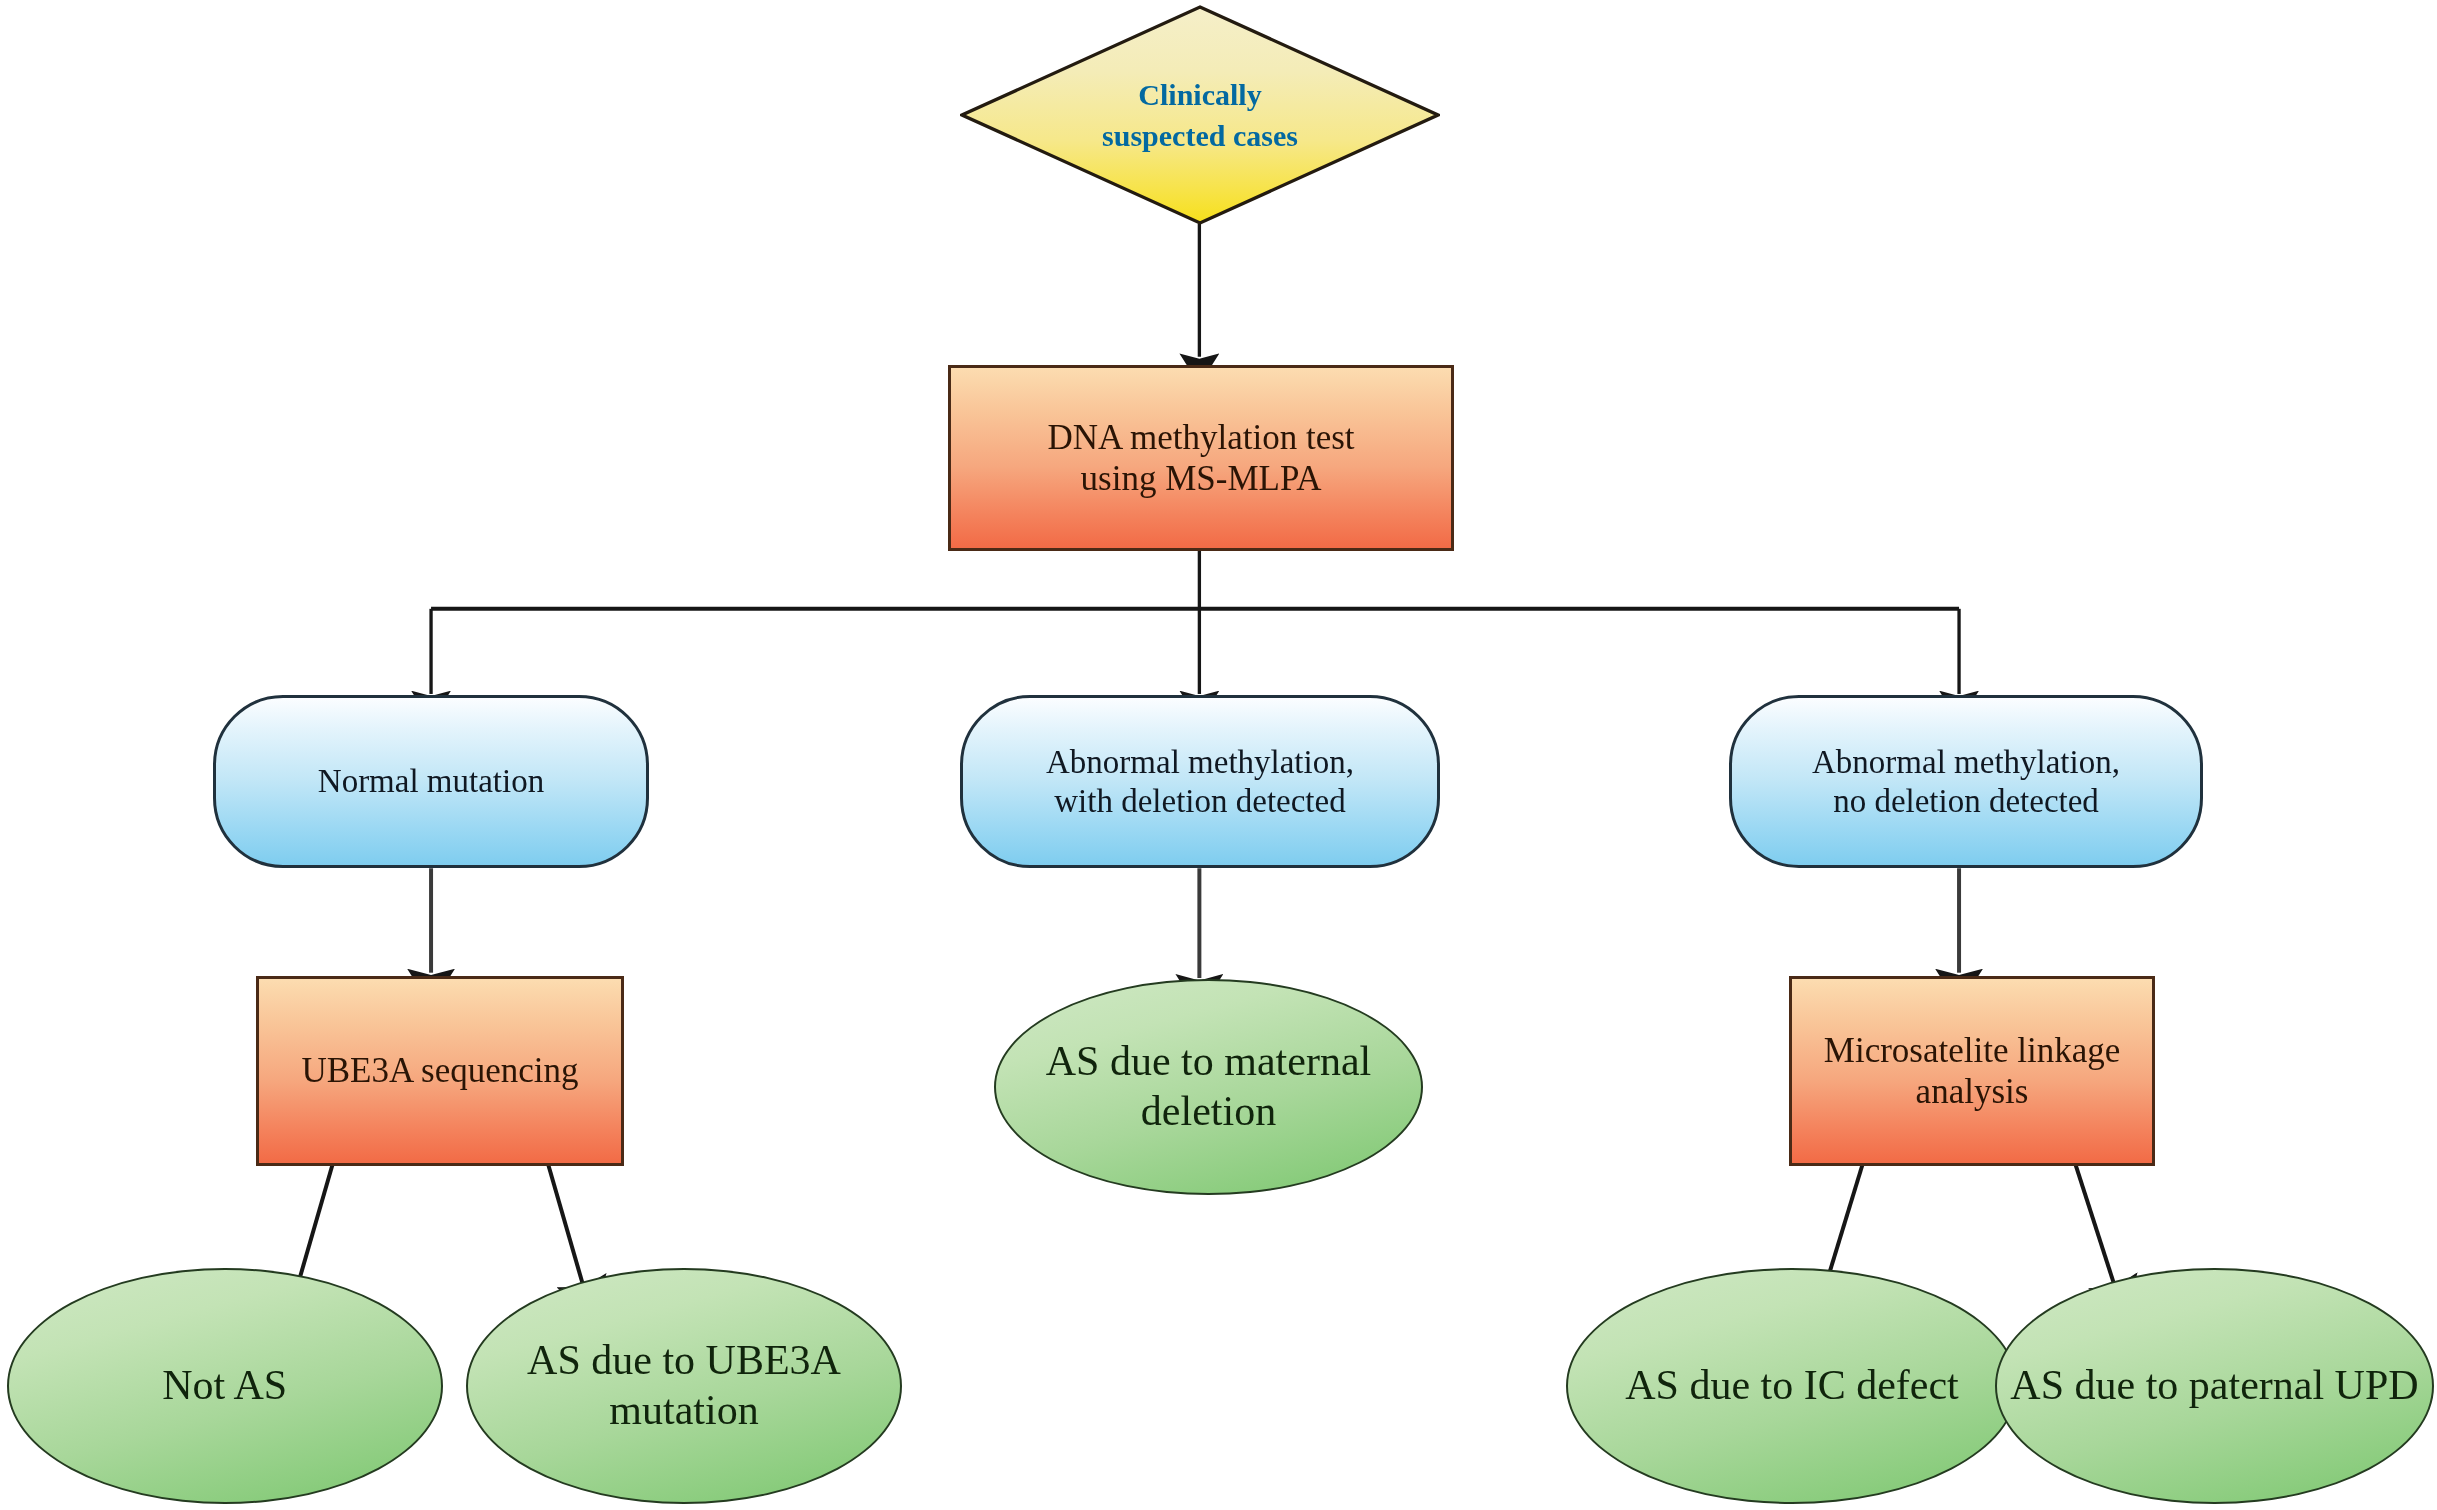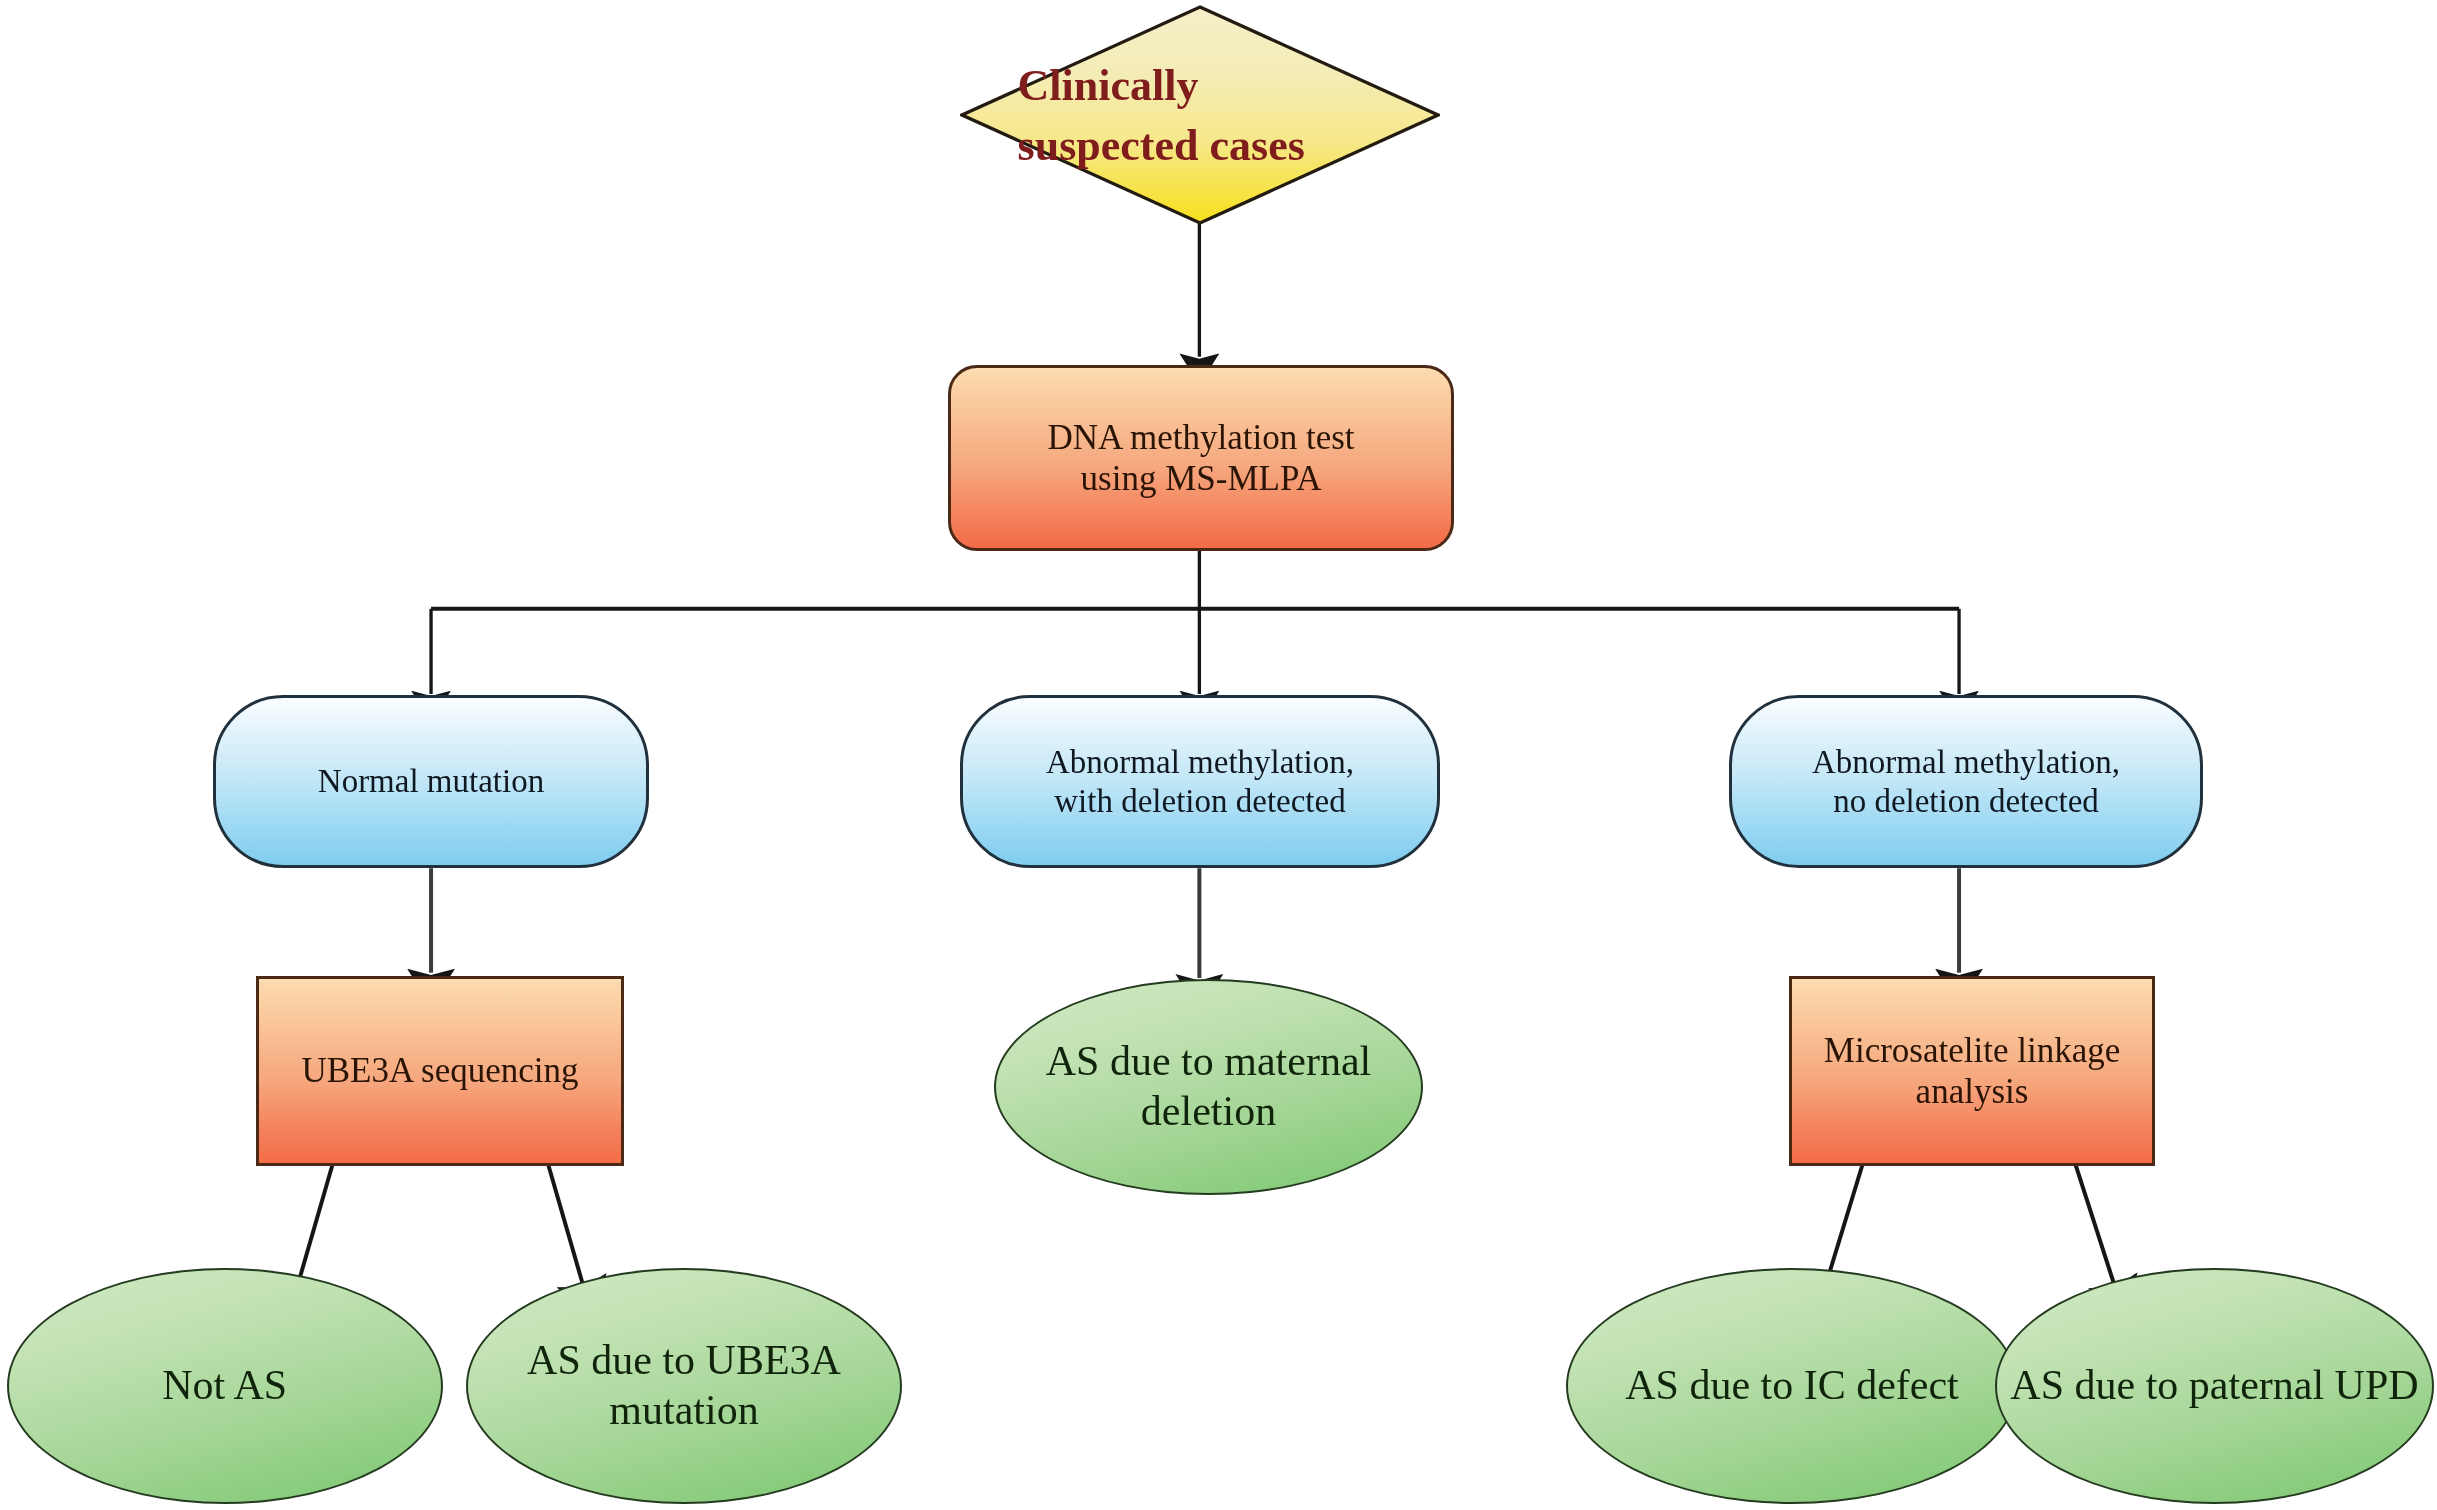--- a/index.html
+++ b/index.html
@@ -47,23 +47,24 @@
     position: absolute;
     left: 0; top: 0;
     width: 100%; height: 100%;
   }
   .diamond .lbl {
     position: absolute;
     left: 12%;
     top: 50%;
     width: 76%;
     transform: translateY(-50%);
+    text-align: center;
     font-weight: bold;
-    font-size: 44px;
-    color: #7f1d1d;
+    font-size: 30px;
+    color: #0369a1;
     line-height: 1.35;
     white-space: pre-line;
     z-index: 2;
   }
 
   
   .proc {
     background: linear-gradient(180deg, #fcdcb0 0%, #f9c79a 22%, #f6a77e 55%, #f4825c 82%, #f26b46 100%);
     border: 3.3px solid #4a2a16;
     font-size: 35px;
@@ -163,21 +164,21 @@
           <stop offset="85%" stop-color="#f7e348"></stop>
           <stop offset="100%" stop-color="#f6e01b"></stop>
         </linearGradient>
       </defs>
       <polygon points="361,3 719,165 361,327 3,165" fill="url(#gdiamond)" stroke="#231b10" stroke-width="5"></polygon>
     </svg>
     <span class="lbl">Clinically
 suspected cases</span>
   </div>
 
-  <div class="node proc" style="left:948px; top:365px; width:506px; height:186px;border-radius:29px;">
+  <div class="node proc" style="left:948px; top:365px; width:506px; height:186px;">
     <span class="lbl">DNA methylation test
 using MS-MLPA</span>
   </div>
 
   <div class="node blue" style="left:213px; top:695px; width:436px; height:173px;">
     <span class="lbl">Normal mutation</span>
   </div>
 
   <div class="node blue" style="left:960px; top:695px; width:480px; height:173px;">
     <span class="lbl">Abnormal methylation,

